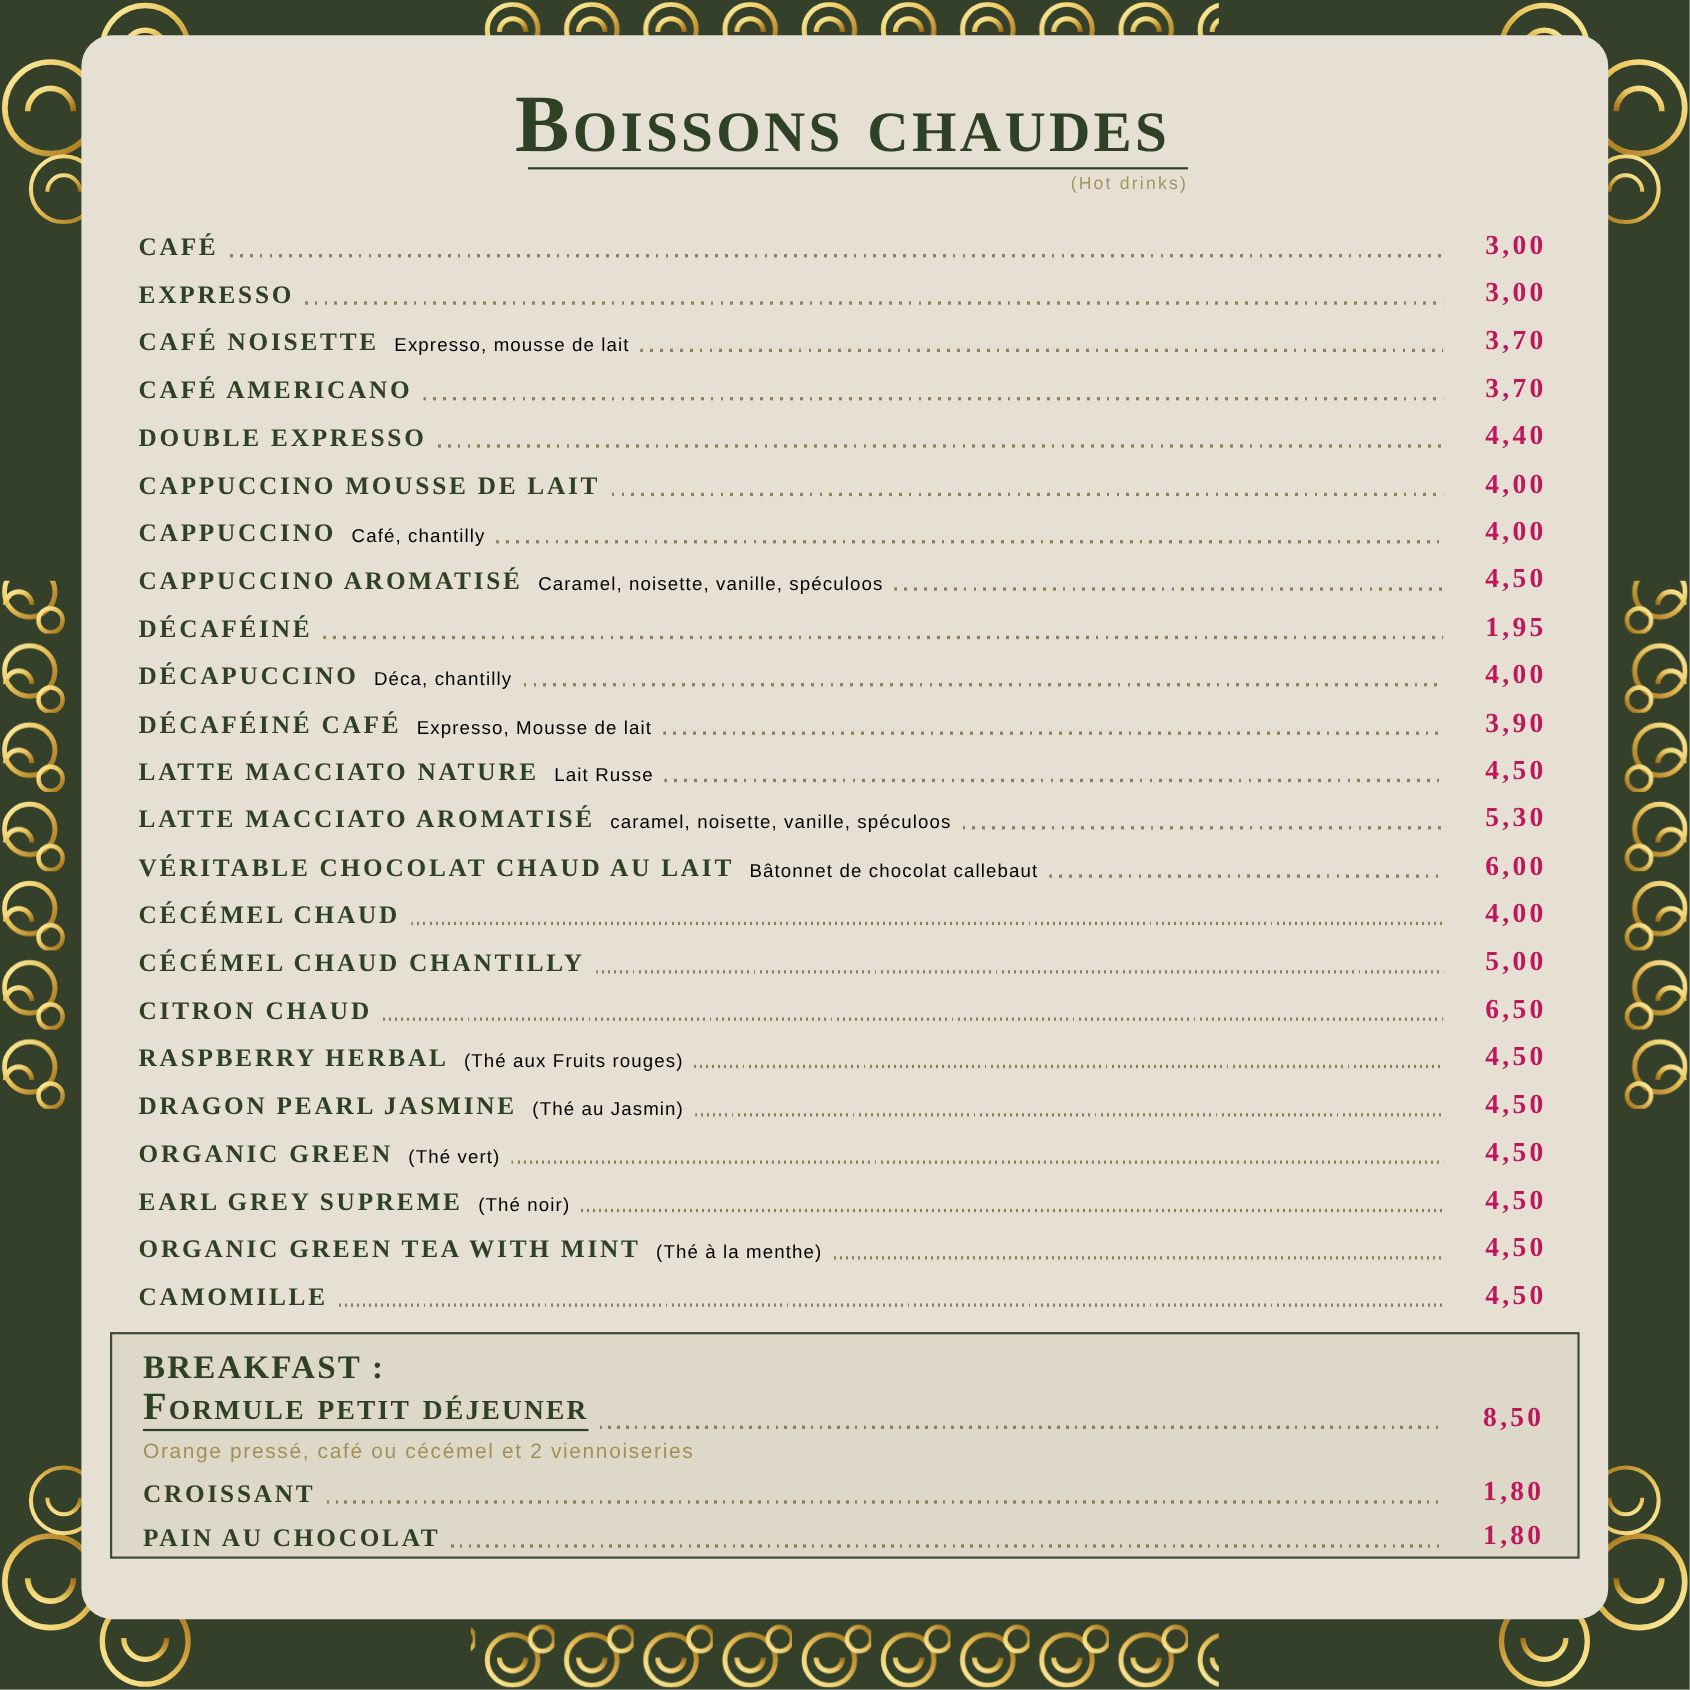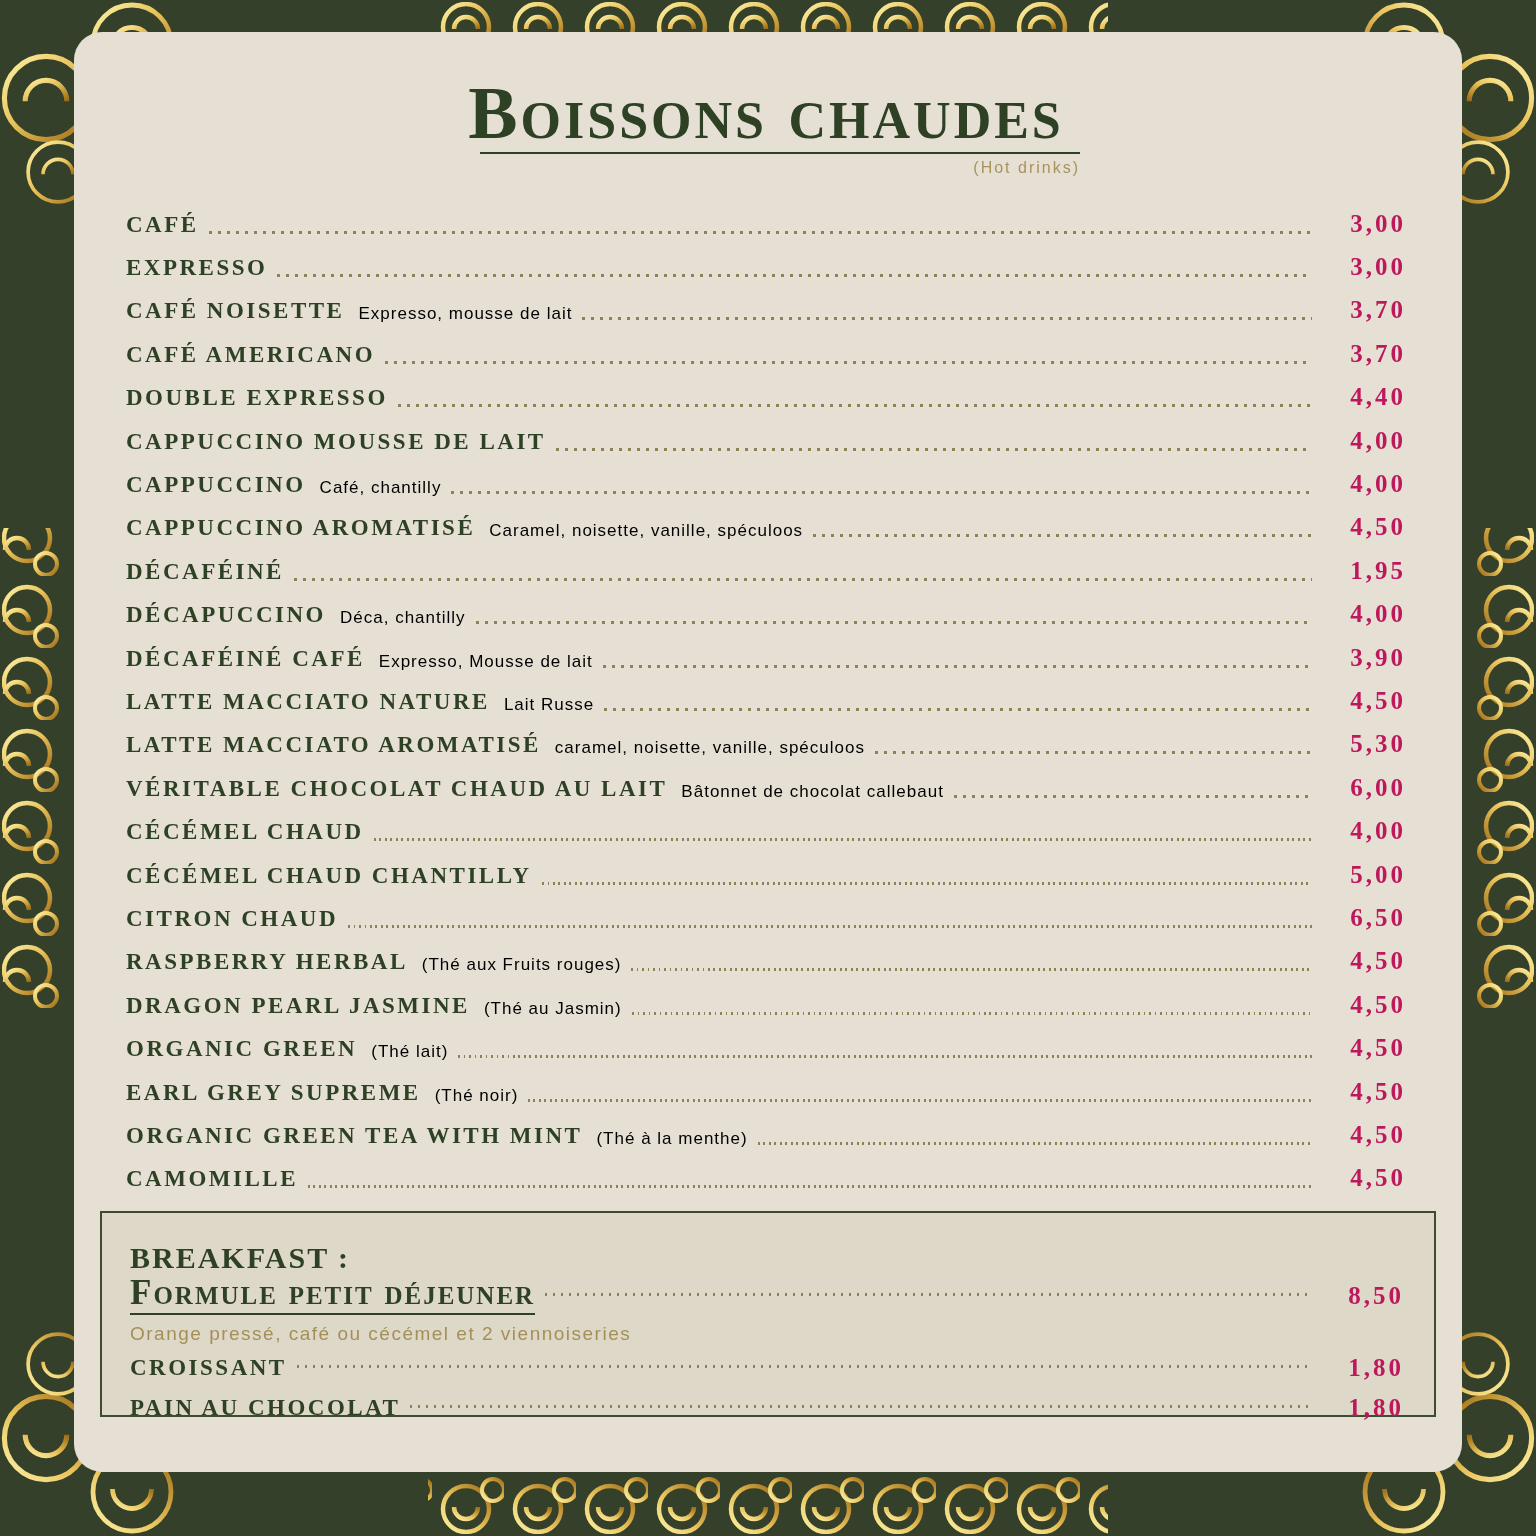--- a/index.html
+++ b/index.html
@@ -50,27 +50,27 @@
   .leader.fine{background-image:repeating-linear-gradient(90deg,#8d8157 0 1.8px,transparent 1.8px 5.5px);}
   .leader.mid{background-image:repeating-linear-gradient(90deg,#8d8157 0 2.4px,transparent 2.4px 8px);}
   .item-price{
     font-weight:700;font-size:25px;letter-spacing:3px;line-height:1;
     color:#be185d;min-width:84px;text-align:right;white-space:nowrap;
   }
   
   .bf-box{
     margin:12px -30px 0 -26px;height:206px;box-sizing:border-box;
     background:#ded8c9;border:2px solid #3e4a32;
-    padding:28px 30px 0 28px;
+    padding:14px 30px 0 28px;
   }
   .bf-heading{
     margin:0;font-variant:small-caps;font-weight:700;font-size:30px;
     letter-spacing:2px;line-height:34px;color:#2e4125;
   }
-  .bf-row{display:flex;align-items:center;box-sizing:border-box;}
+  .bf-row{display:flex;align-items:flex-end;box-sizing:border-box;}
   .bf-row.formula{height:46px;padding-bottom:6px;}
   .bf-formula-name{
     font-variant:small-caps;font-weight:700;font-size:35px;letter-spacing:2px;
     line-height:1;color:#2e4125;white-space:nowrap;
     border-bottom:2px solid #2e4125;padding-bottom:3px;
   }
   .bf-desc{
     height:30px;font-family:"Liberation Sans","DejaVu Sans",sans-serif;
     font-size:19px;letter-spacing:1.5px;color:#a39058;line-height:26px;
   }
@@ -263,21 +263,21 @@
 
     <div class="row">
       <span class="item-name">DRAGON PEARL JASMINE</span>
       <span class="item-desc">(Thé au Jasmin)</span>
       <span class="leader fine"></span>
       <span class="item-price">4,50</span>
     </div>
 
     <div class="row">
       <span class="item-name">ORGANIC GREEN</span>
-      <span class="item-desc">(Thé lait)</span>
+      <span class="item-desc">(Thé vert)</span>
       <span class="leader fine"></span>
       <span class="item-price">4,50</span>
     </div>
 
     <div class="row">
       <span class="item-name">EARL GREY SUPREME</span>
       <span class="item-desc">(Thé noir)</span>
       <span class="leader fine"></span>
       <span class="item-price">4,50</span>
     </div>

